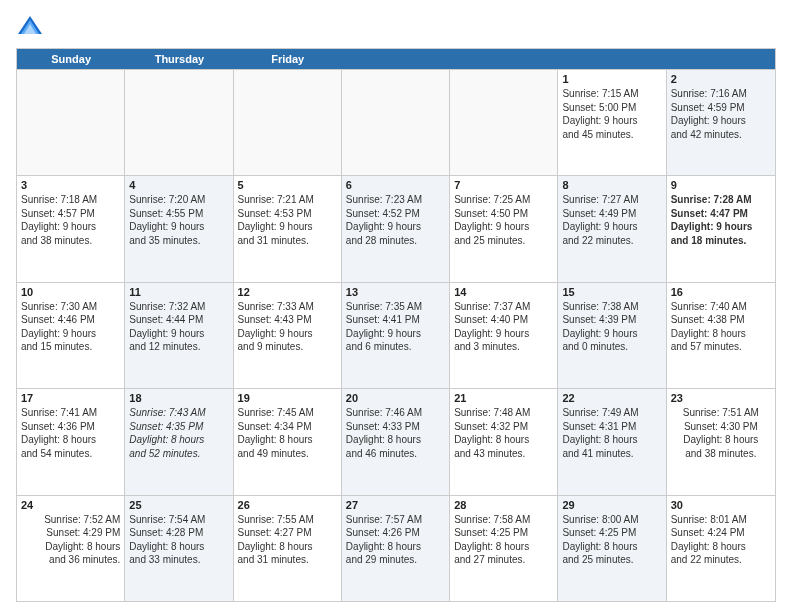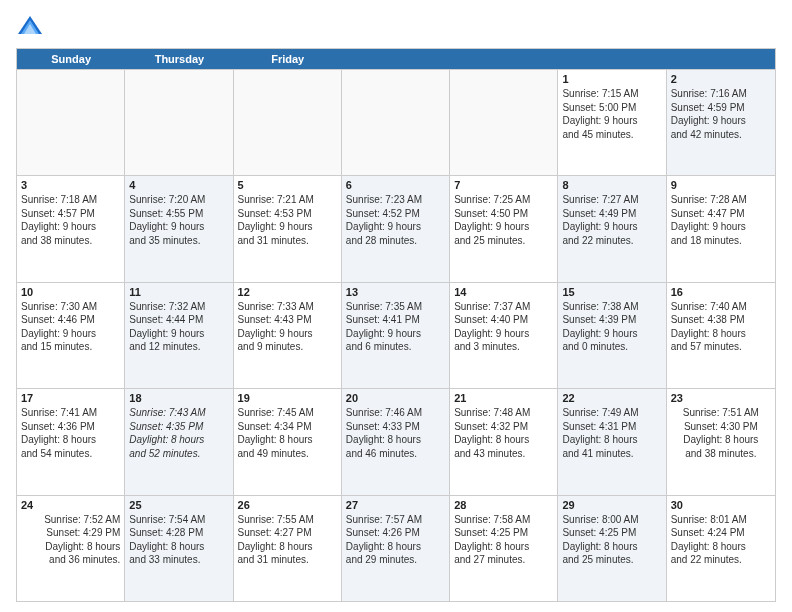--- a/index.html
+++ b/index.html
@@ -201,21 +201,21 @@
           </div>
           <div class="cal-cell shaded">
             <span class="day-num">8</span>
             <div class="day-info" style="white-space: pre-line;">Sunrise: 7:27 AM
 Sunset: 4:49 PM
 Daylight: 9 hours
 and 22 minutes.</div>
           </div>
           <div class="cal-cell">
             <span class="day-num">9</span>
-            <div class="day-info" style="white-space: pre-line;">Sunrise: 7:28 AM
+            <div class="day-info" style="white-space: pre-line; font-weight: bold;">Sunrise: 7:28 AM
 Sunset: 4:47 PM
 Daylight: 9 hours
 and 18 minutes.</div>
           </div>
         </div>
         <div class="cal-row">
           <div class="cal-cell">
             <span class="day-num">10</span>
             <div class="day-info" style="white-space: pre-line;">Sunrise: 7:30 AM
 Sunset: 4:46 PM

